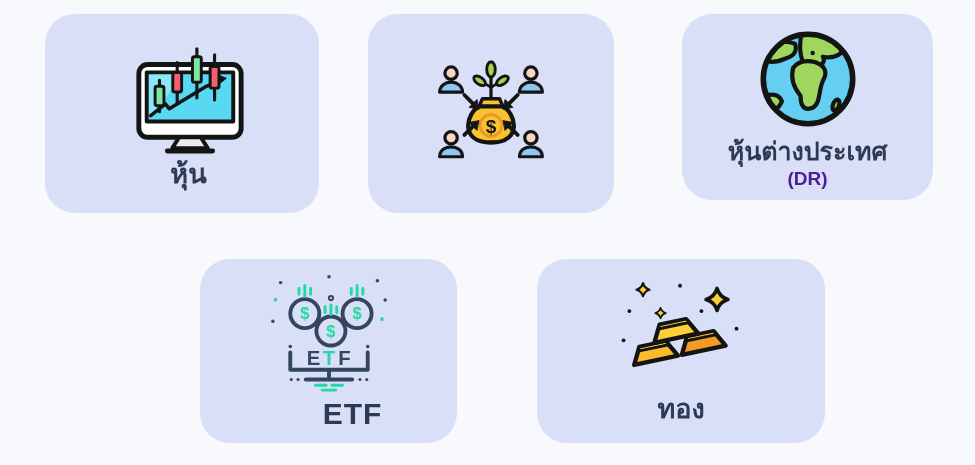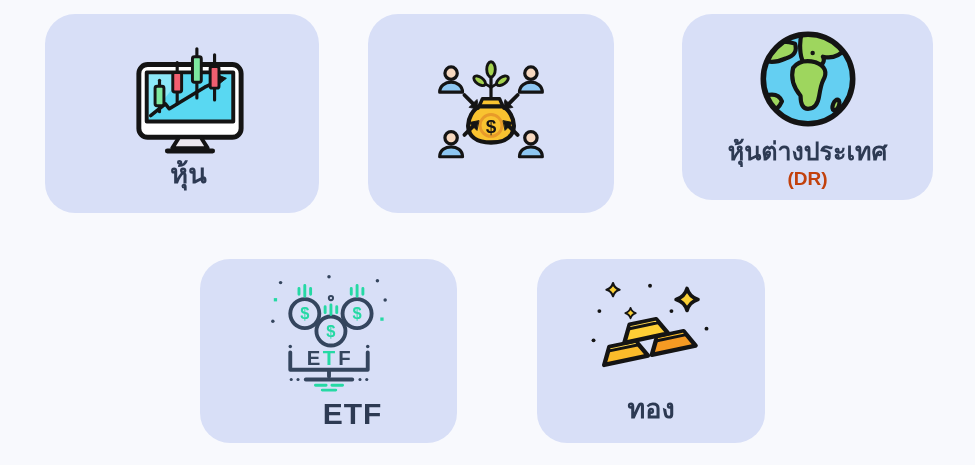--- a/index.html
+++ b/index.html
@@ -10,30 +10,30 @@
     border-radius:30px;
     display:flex;flex-direction:column;align-items:center;justify-content:center;
     gap:4px;cursor:pointer;
   }
   .card .icon{display:flex;align-items:center;justify-content:center;line-height:0;}
   .card .label{
     color:#2d3a53;font-weight:700;font-size:27px;line-height:1.12;
     text-align:center;white-space:nowrap;
   }
   .card .sublabel{
-    color:#c2410c;font-weight:600;font-size:19px;line-height:1.1;text-align:center;
+    color:#4c1d95;font-weight:600;font-size:19px;line-height:1.1;text-align:center;
   }
   #card-etf .label{font-size:30px;letter-spacing:1px;margin-left:48px;}
   #card-foreign .label{font-size:25px;}
   
   #card-stocks{left:45px;top:14px;width:261px;height:199px;padding-left:13px;}
   #card-funds{left:368px;top:14px;width:246px;height:199px;}
   #card-foreign{left:682px;top:14px;width:251px;height:186px;}
   #card-etf{left:200px;top:259px;width:257px;height:184px;}
-  #card-gold{left:537px;top:259px;width:228px;height:184px;}
+  #card-gold{left:537px;top:259px;width:288px;height:184px;}
   svg text{font-family:"Liberation Sans","DejaVu Sans",sans-serif;}
 </style>
 </head>
 <body>
 
 <div class="stage">
 
   <div class="card" id="card-stocks">
     <span class="icon">
       <svg width="134" height="118" viewBox="0 0 136 120">

